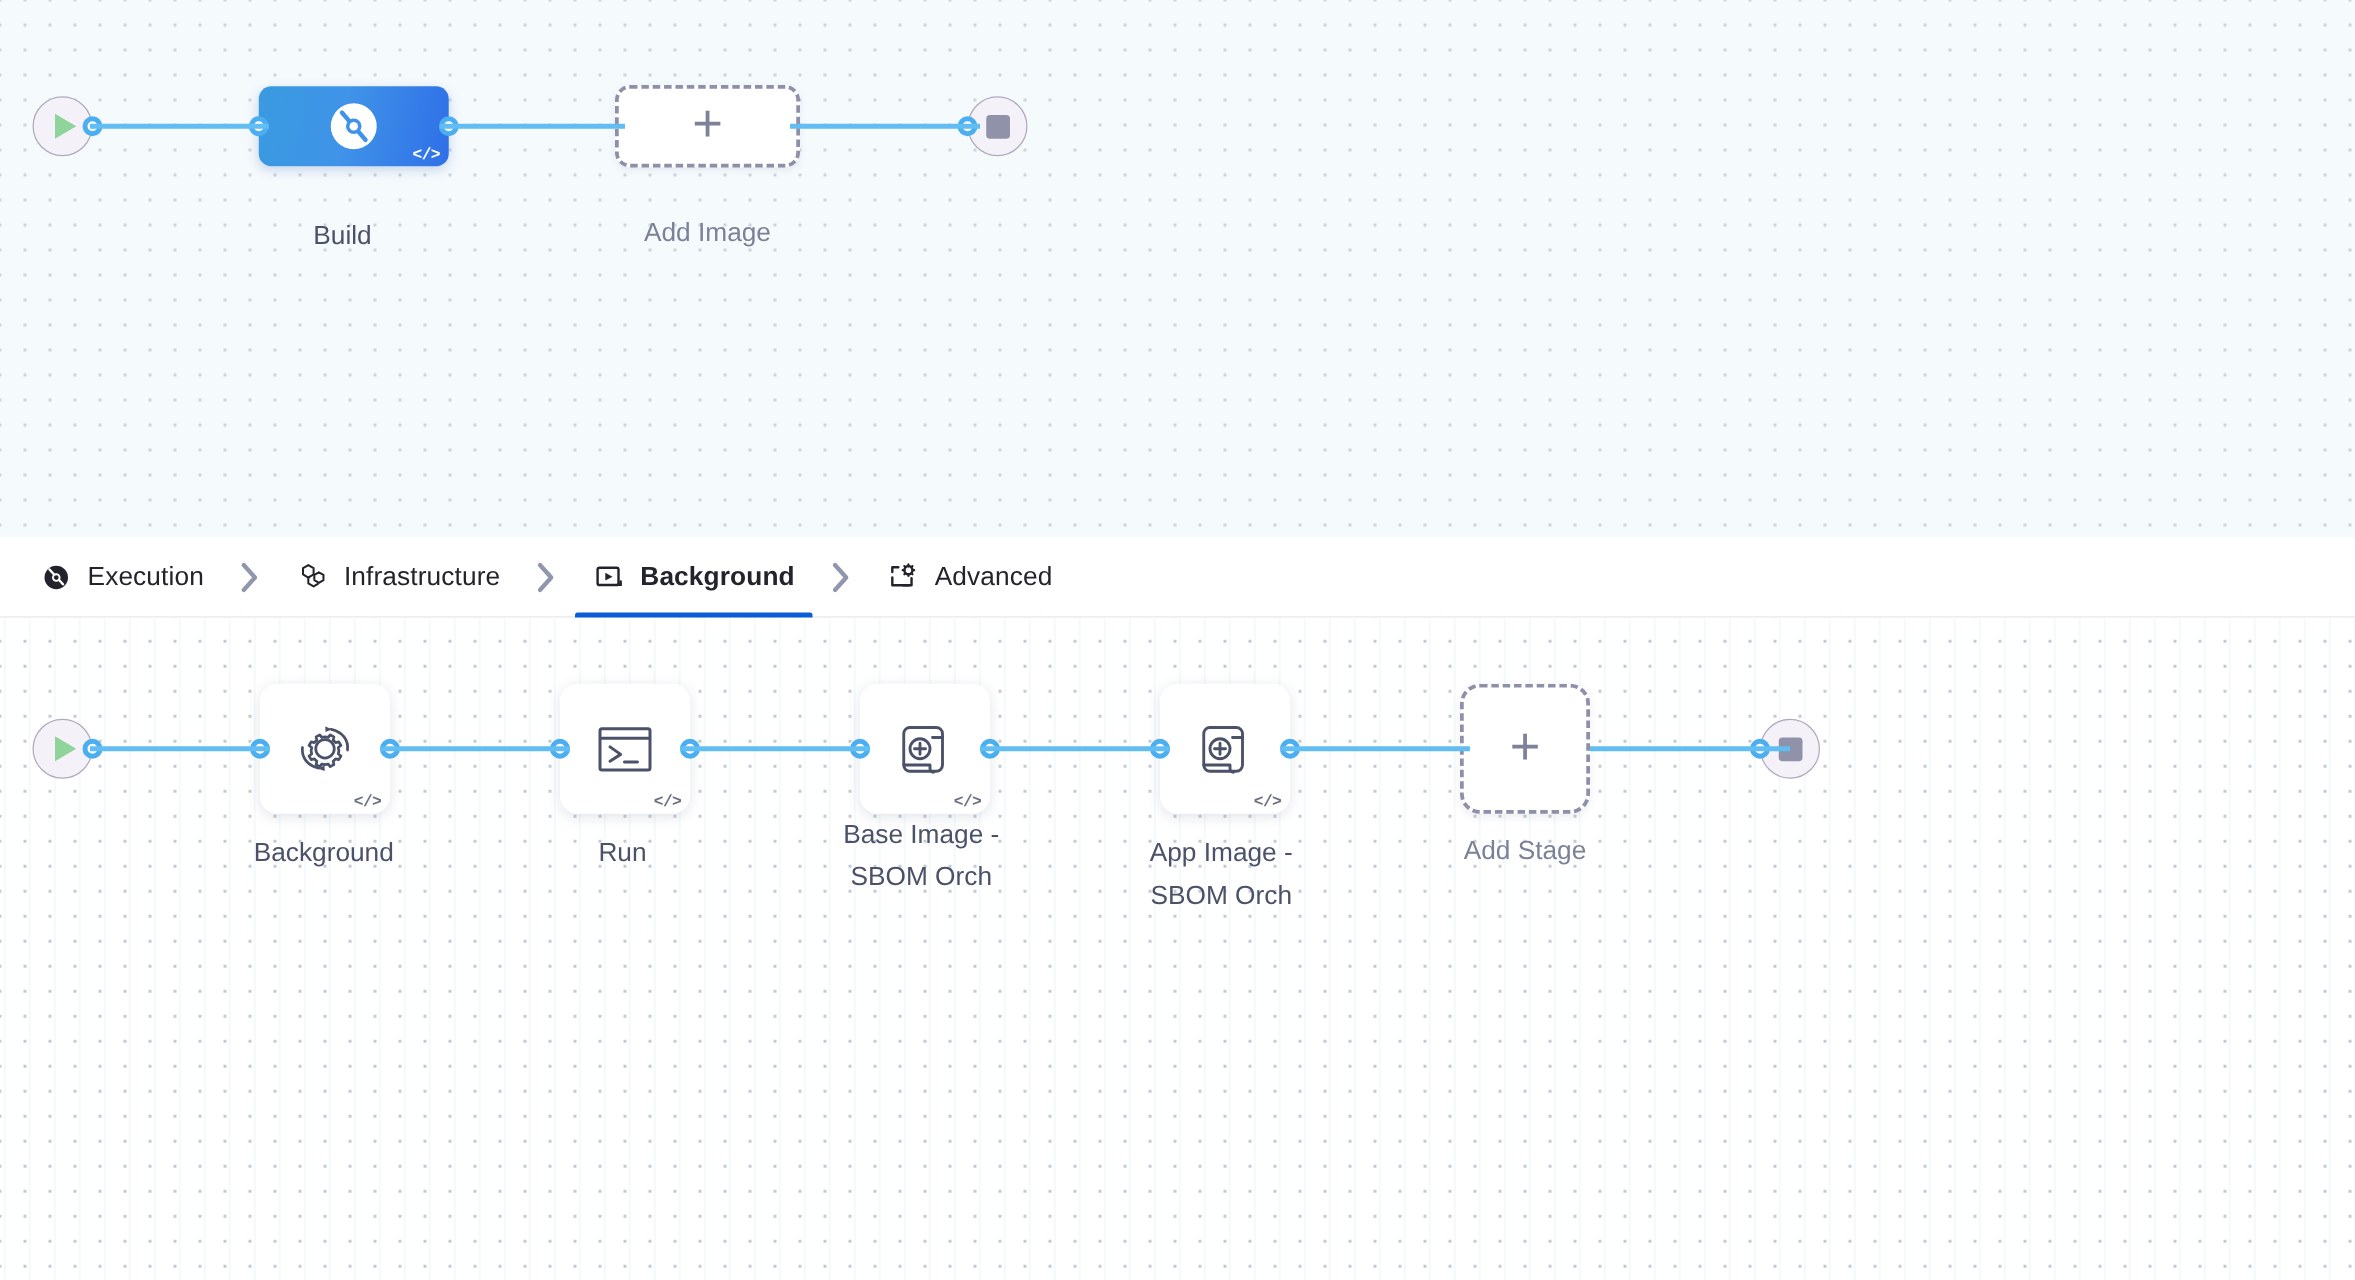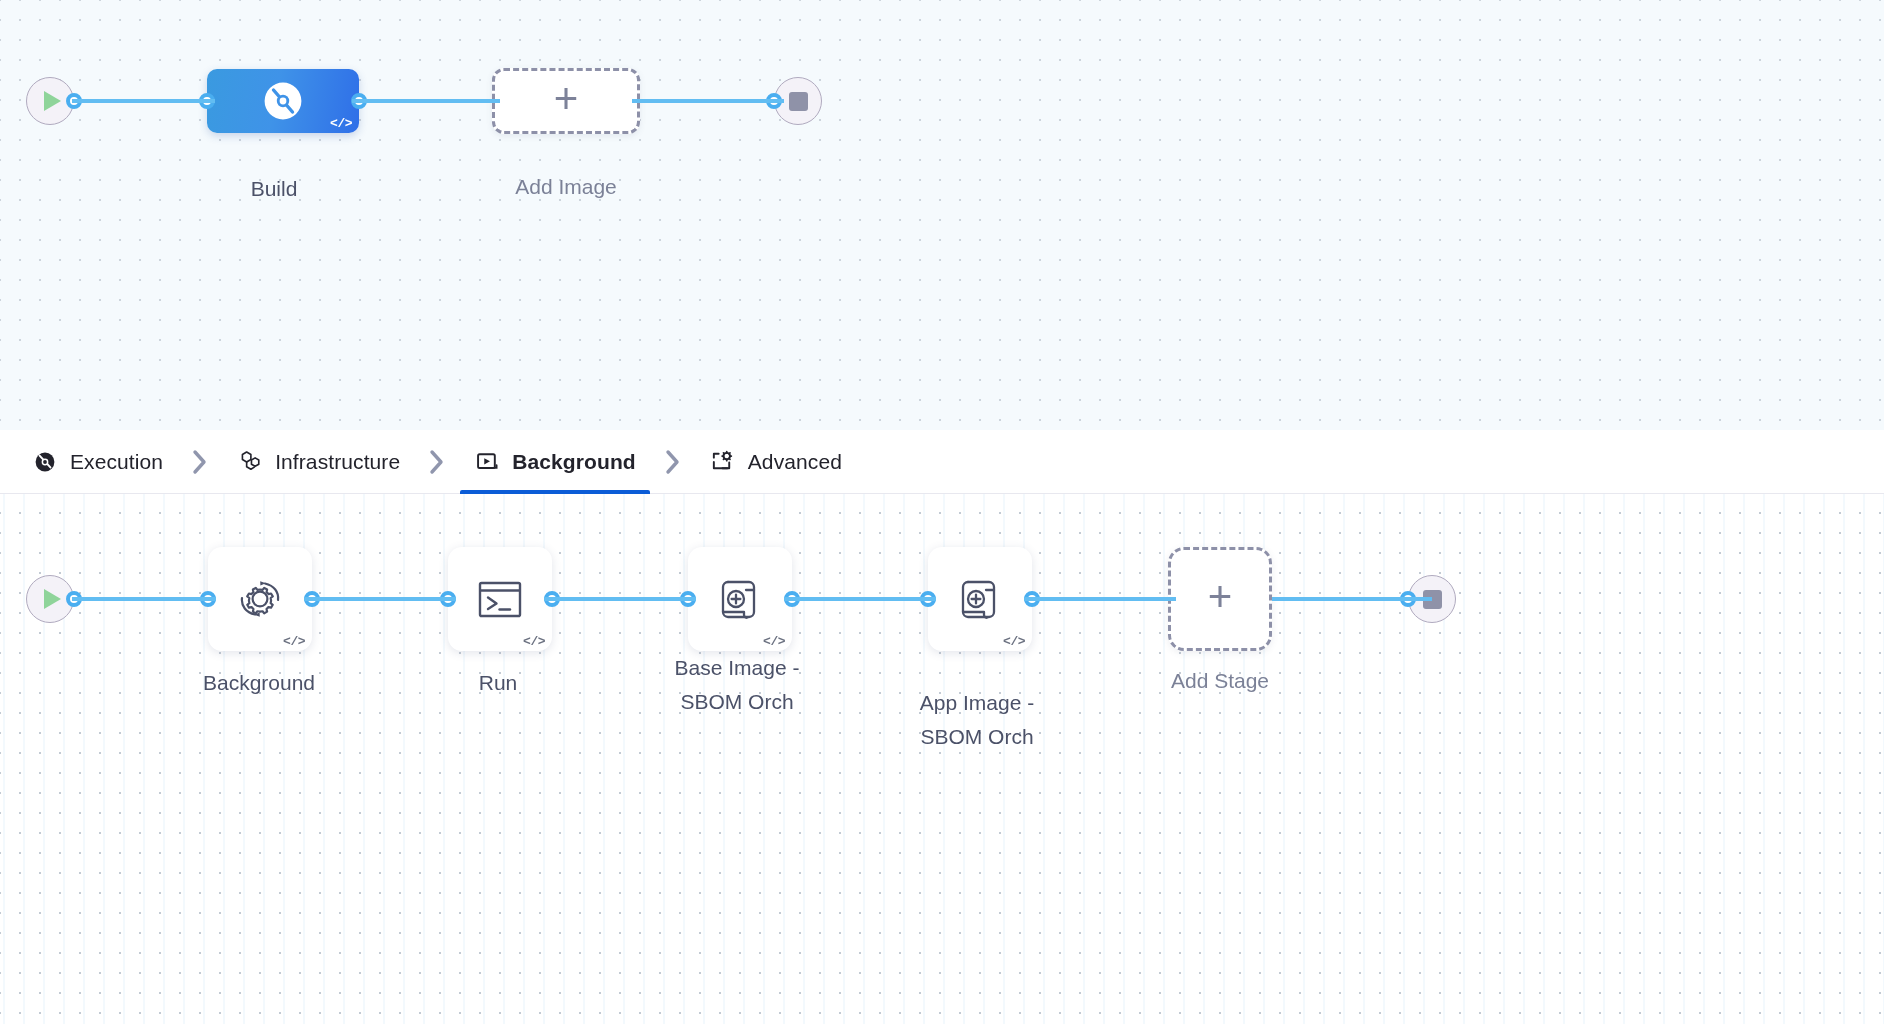--- a/index.html
+++ b/index.html
@@ -411,21 +411,21 @@
             <path d="M10 40 l21 0 l0 3 a2.8 2.8 0 0 0 2.8 2.8"></path>
             <circle cx="23" cy="27" r="8"></circle>
             <path d="M23 22.6 L23 31.4 M18.6 27 L27.4 27"></path>
           </g>
         </svg>
         <span class="code-badge dark">&lt;/&gt;</span>
       </div>
       <div class="port" style="left:0; top:50%;"></div>
       <div class="port" style="left:100%; top:50%;"></div>
     </div>
-    <div class="caption" style="left:977px; top:172px;margin-top:20px;">App Image -
+    <div class="caption" style="left:977px; top:172px;">App Image -
 SBOM Orch</div>
 
     <div class="node" style="left:1220px; top:105px;">
       <div class="add-step">
         <span class="plus-glyph">+</span>
       </div>
     </div>
     <div class="caption muted" style="left:1220px; top:170px;">Add Stage</div>
 
     <div class="node" style="left:1432px; top:105px;">

